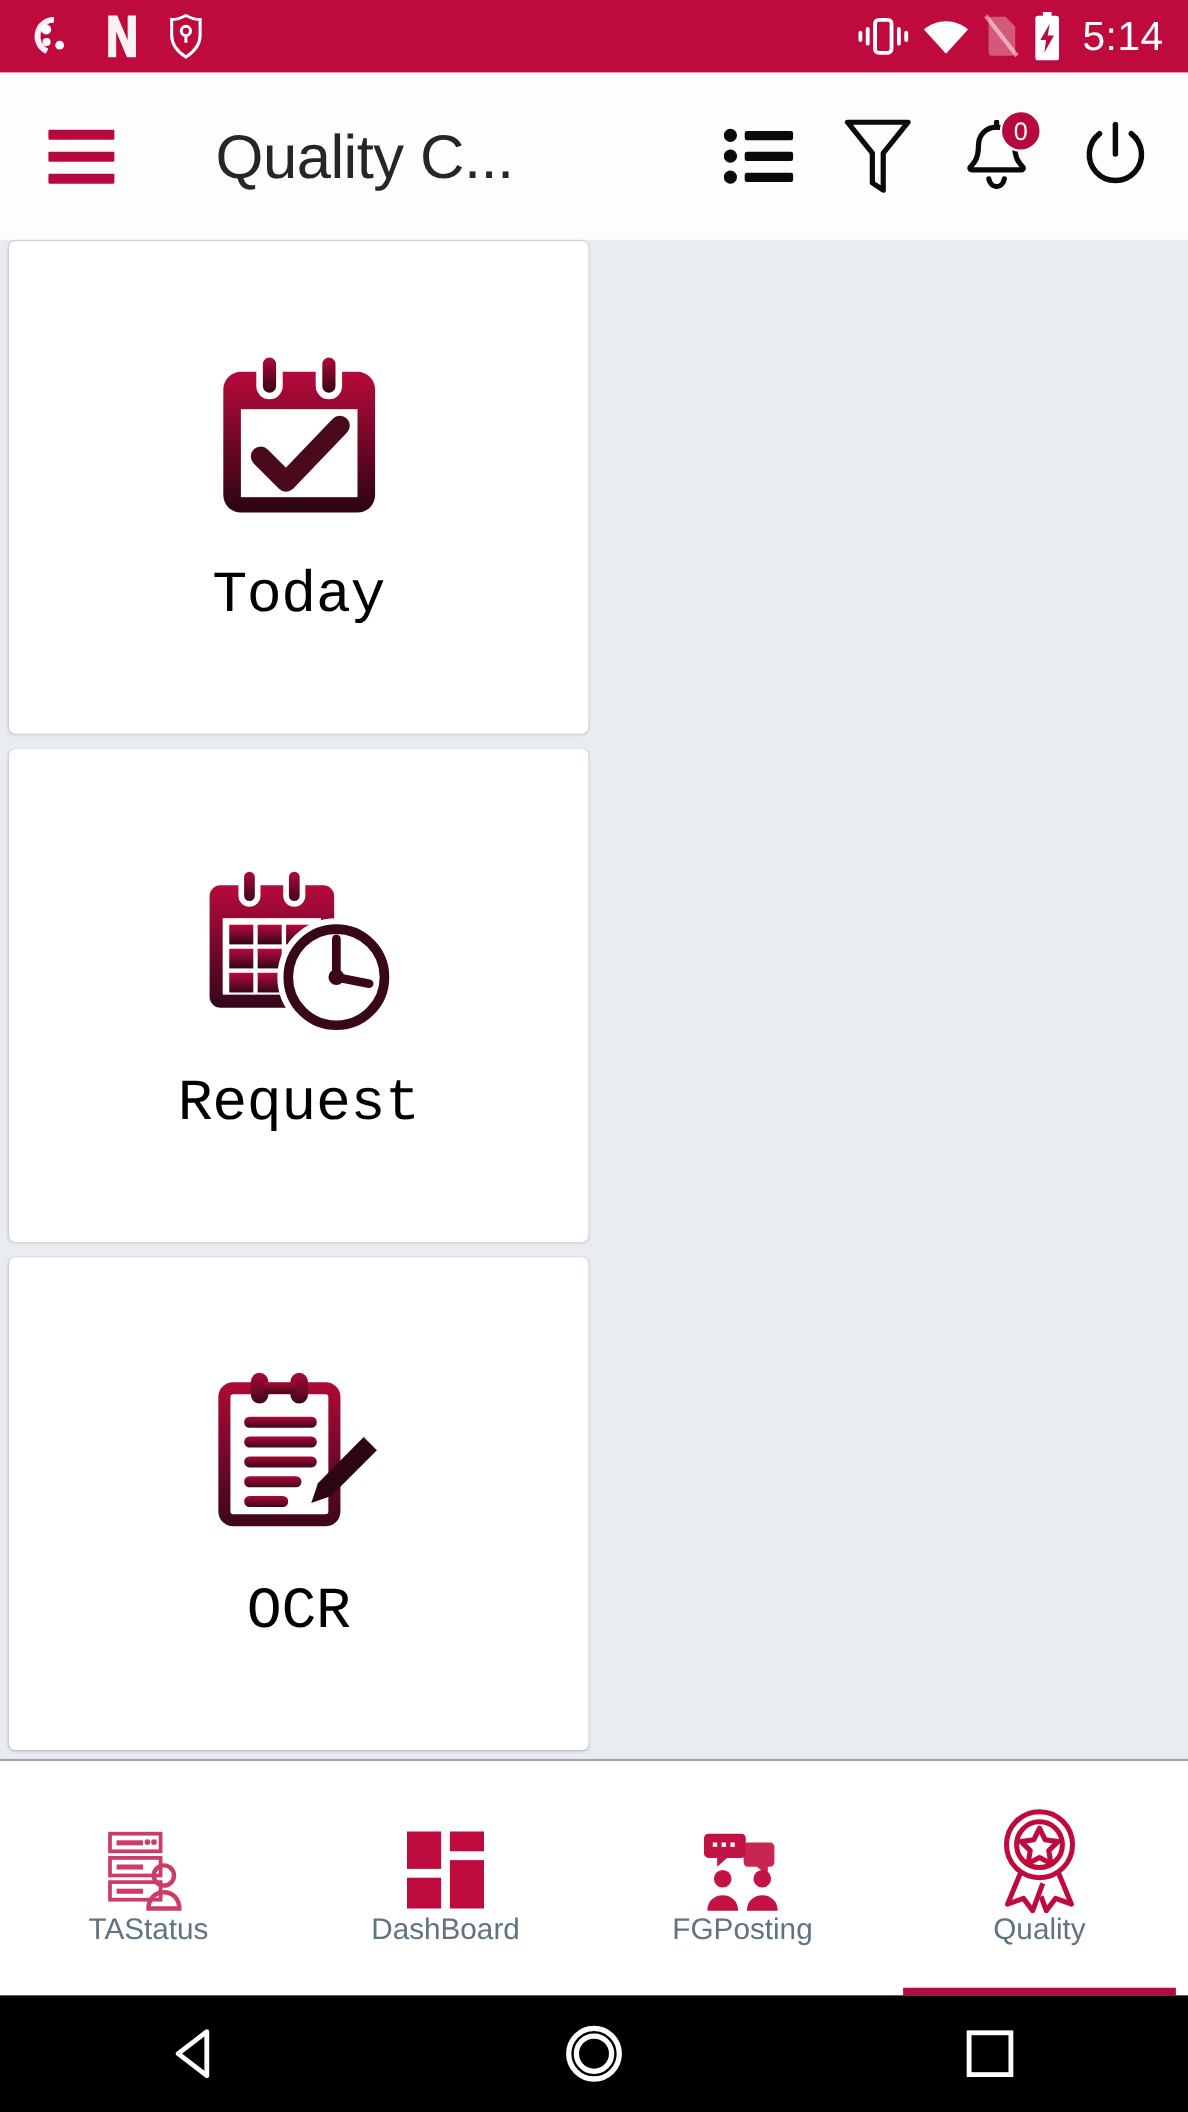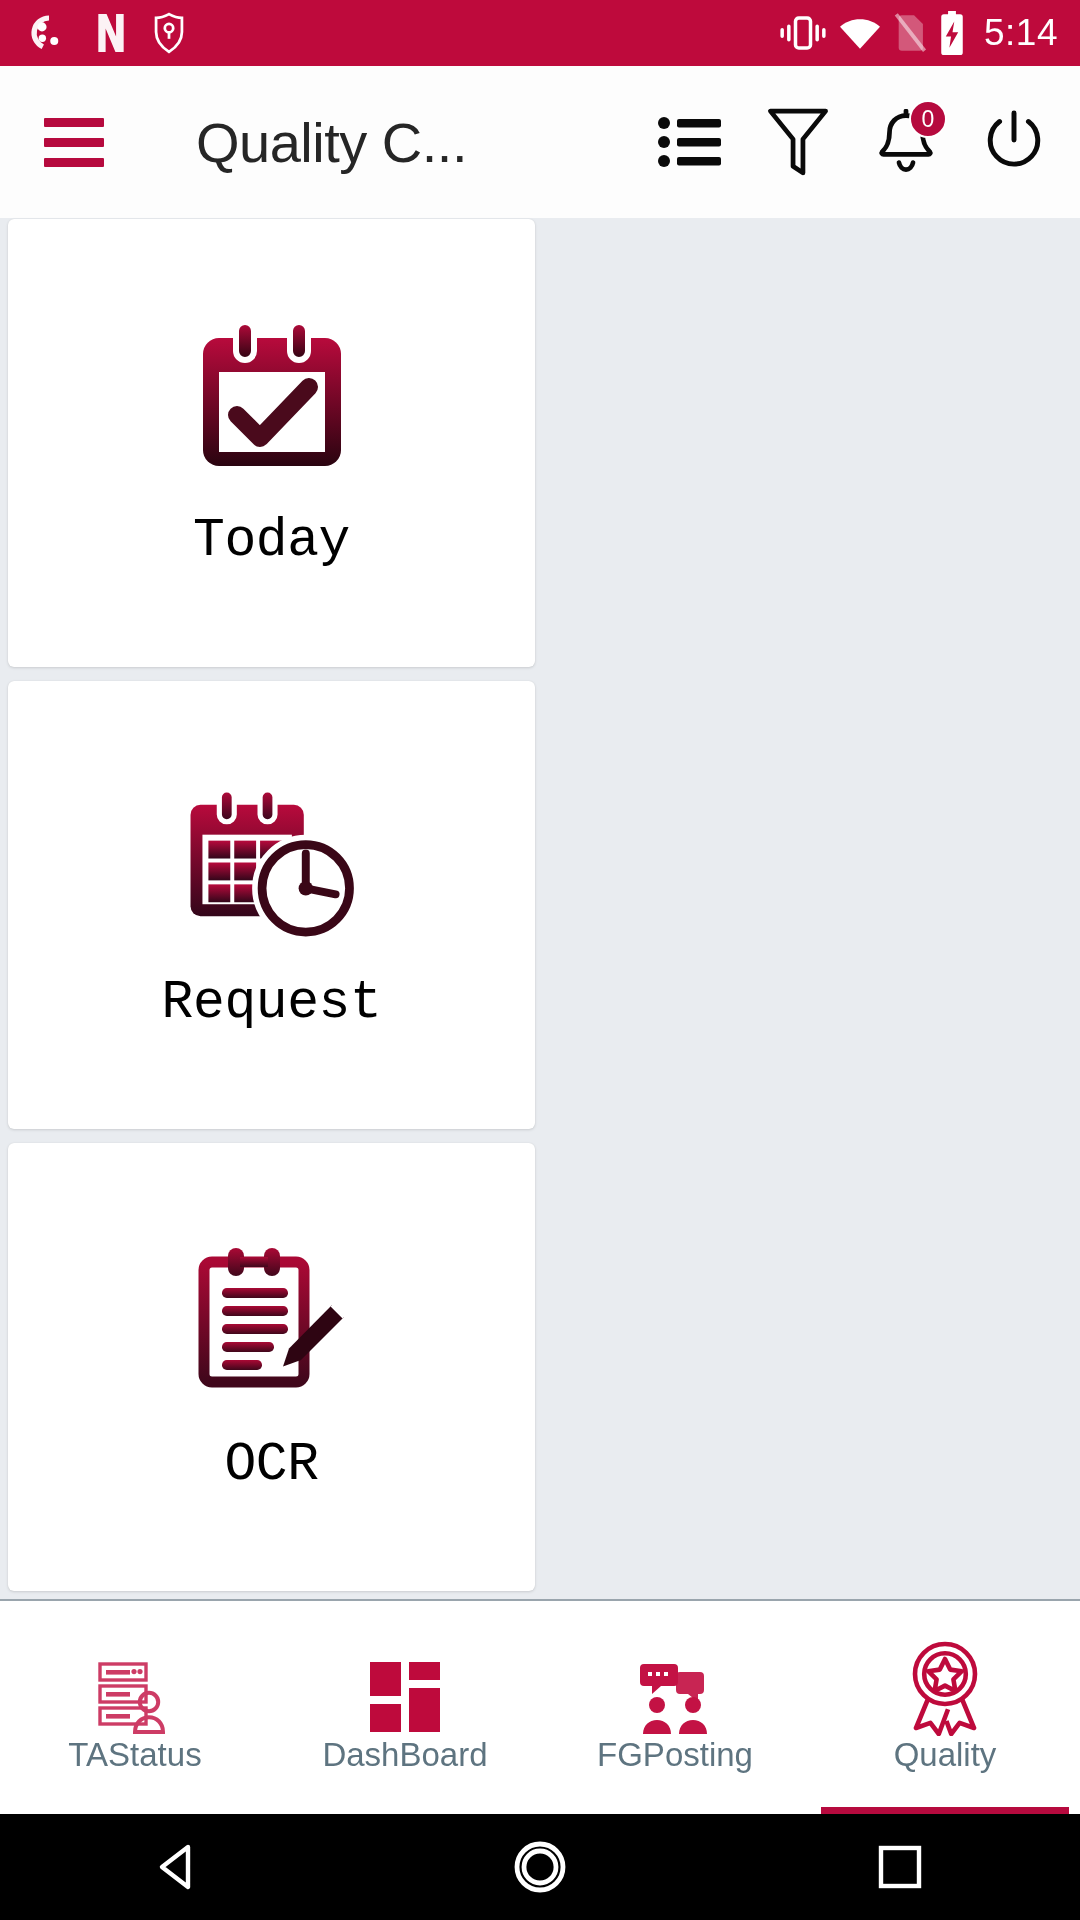--- a/index.html
+++ b/index.html
@@ -75,21 +75,21 @@
     position: absolute; left: 0; bottom: 106px; width: 1080px; height: 215px;
     background: #FFFFFF; border-top: 2px solid #9AA5AD;
     display: flex; align-items: stretch;
   }
   .tab {
     flex: 1; display: flex; flex-direction: column;
     align-items: center; justify-content: center;
     position: relative; cursor: pointer; padding-top: 10px;
   }
   .tab-icon { height: 84px; display: flex; align-items: flex-end; justify-content: center; }
-  .tab-label { margin-top: 0; font-size: 33px; color: #5E7480; }
+  .tab-label { margin-top: 0; font-size: 27px; color: #5E7480; }
   .tab.active .tab-label { color: #5E7480; }
   .tab-underline {
     position: absolute; bottom: 0; left: 4%; width: 92%; height: 7px;
     background: #B60A3E; display: none;
   }
   .tab.active .tab-underline { display: block; }
 
   
   .navbar {
     position: absolute; left: 0; bottom: 0; width: 1080px; height: 106px;

